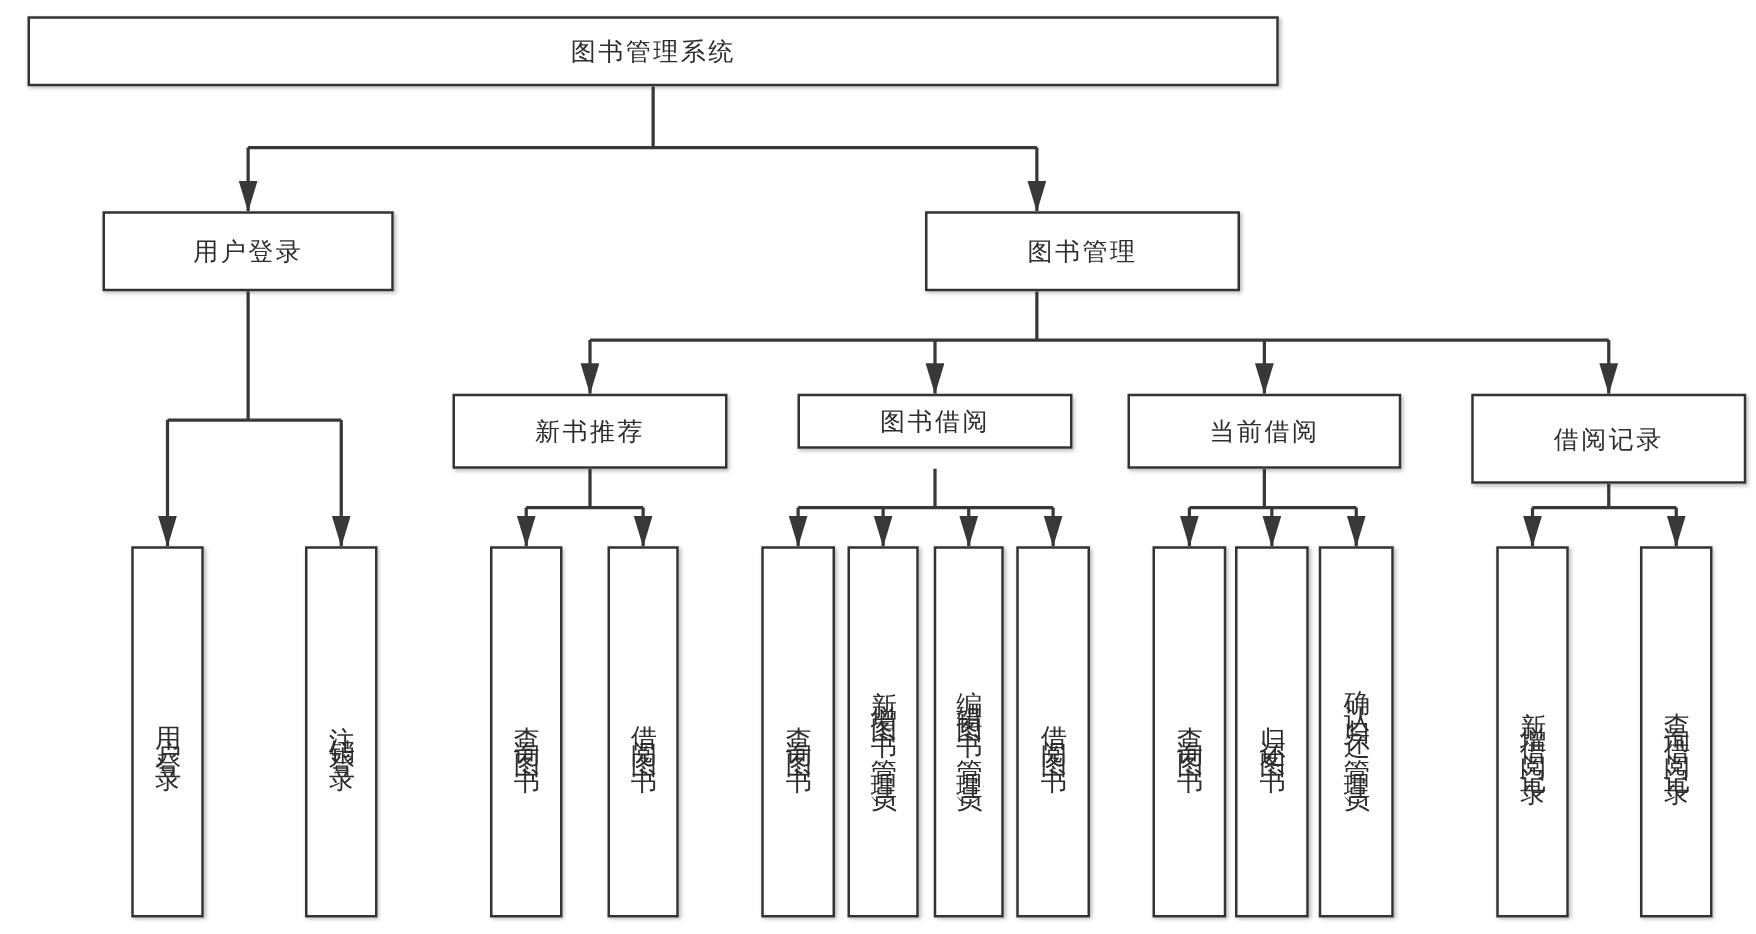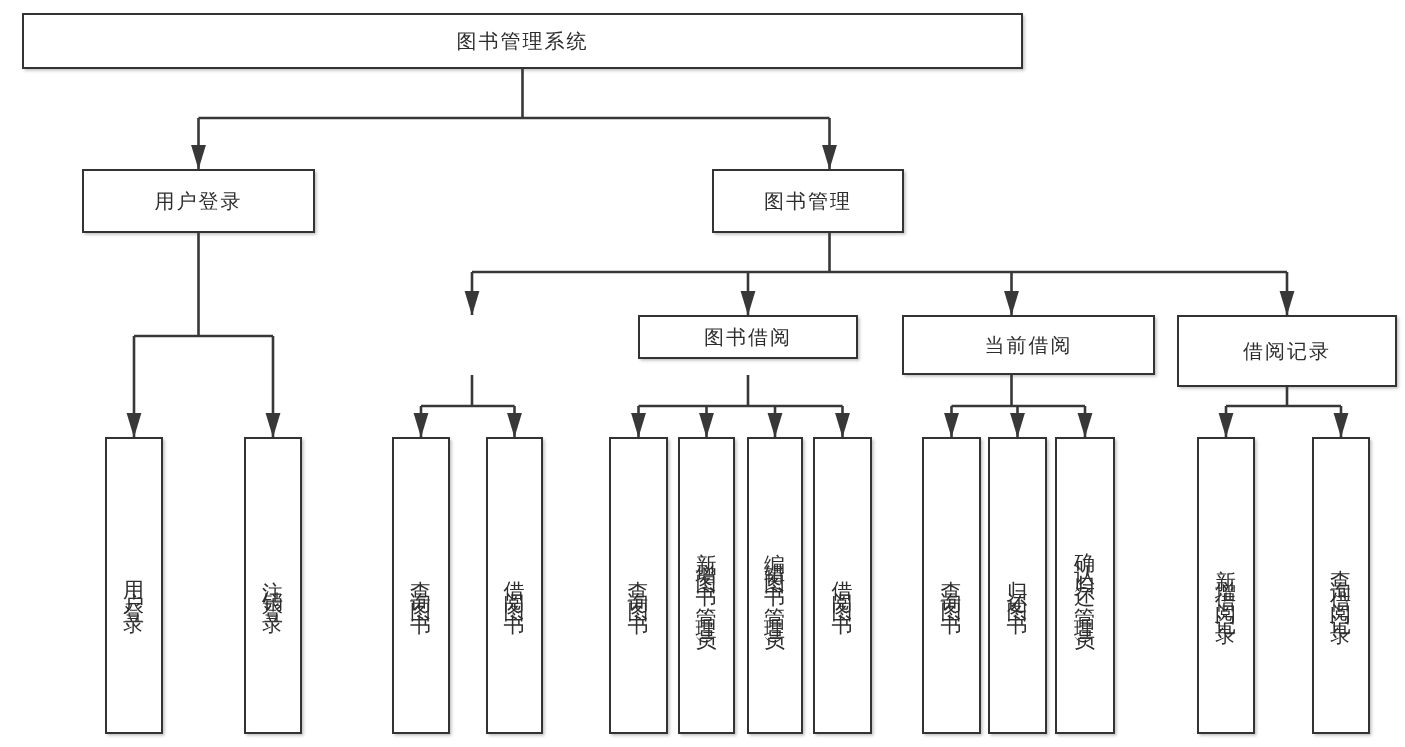--- a/index.html
+++ b/index.html
@@ -76,28 +76,31 @@
     <line class="ar" x1="1341" y1="406" x2="1341" y2="437" marker-end="url(#arrow)"></line>
   </svg>
 
   <div class="box" style="left:22px;top:13px;width:1001px;height:56px">
     <span class="hlabel">图书管理系统</span>
   </div>
 
   <div class="box" style="left:82px;top:169px;width:233px;height:64px">
     <span class="hlabel">用户登录</span>
   </div>
-  <div class="box" style="left:712px;top:169px;width:192px;height:64px">
+  <div class="box" style="left:740px;top:169px;width:252px;height:64px">
     <span class="hlabel">图书管理</span>
   </div>
 
+  <div class="box" style="left:362px;top:315px;width:220px;height:60px">
+    <span class="hlabel">新书推荐</span>
+  </div>
   <div class="box" style="left:638px;top:315px;width:220px;height:44px">
     <span class="hlabel">图书借阅</span>
   </div>
-  <div class="box" style="left:902px;top:315px;width:253px;height:60px">
+  <div class="box" style="left:902px;top:315px;width:219px;height:60px">
     <span class="hlabel">当前借阅</span>
   </div>
   <div class="box" style="left:1177px;top:315px;width:220px;height:72px">
     <span class="hlabel">借阅记录</span>
   </div>
 
   <div class="box leaf" style="left:105px;top:437px;width:58px;height:297px">
     <span>用户登录</span>
   </div>
   <div class="box leaf" style="left:244px;top:437px;width:58px;height:297px">

